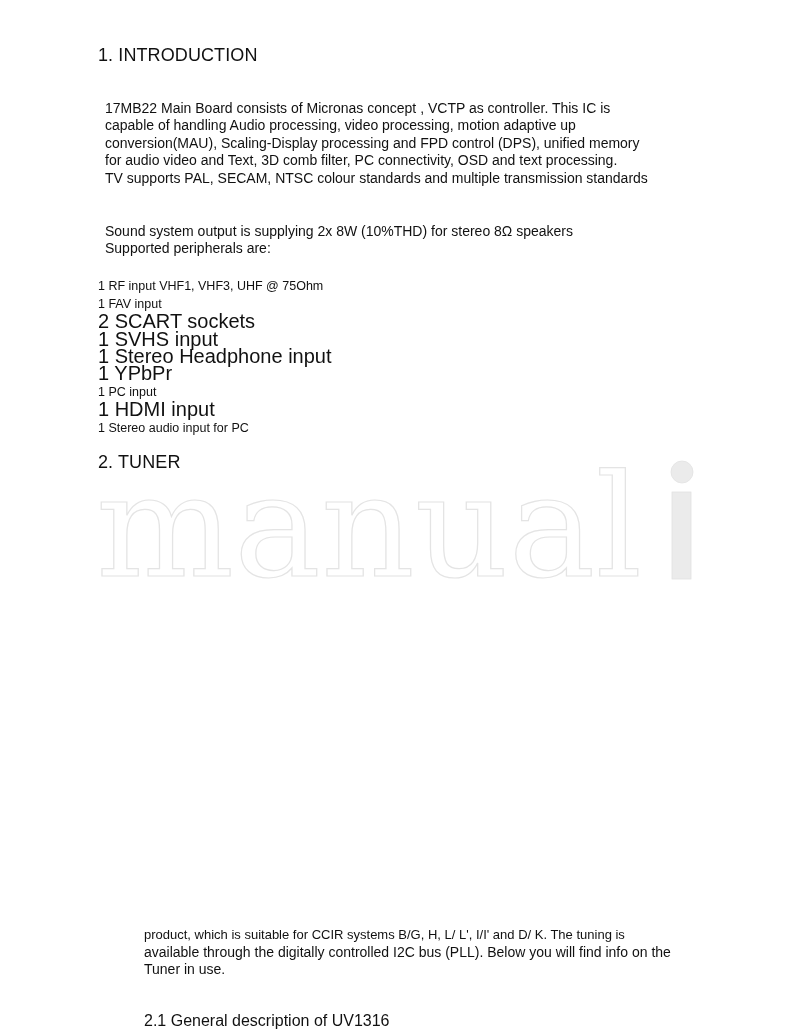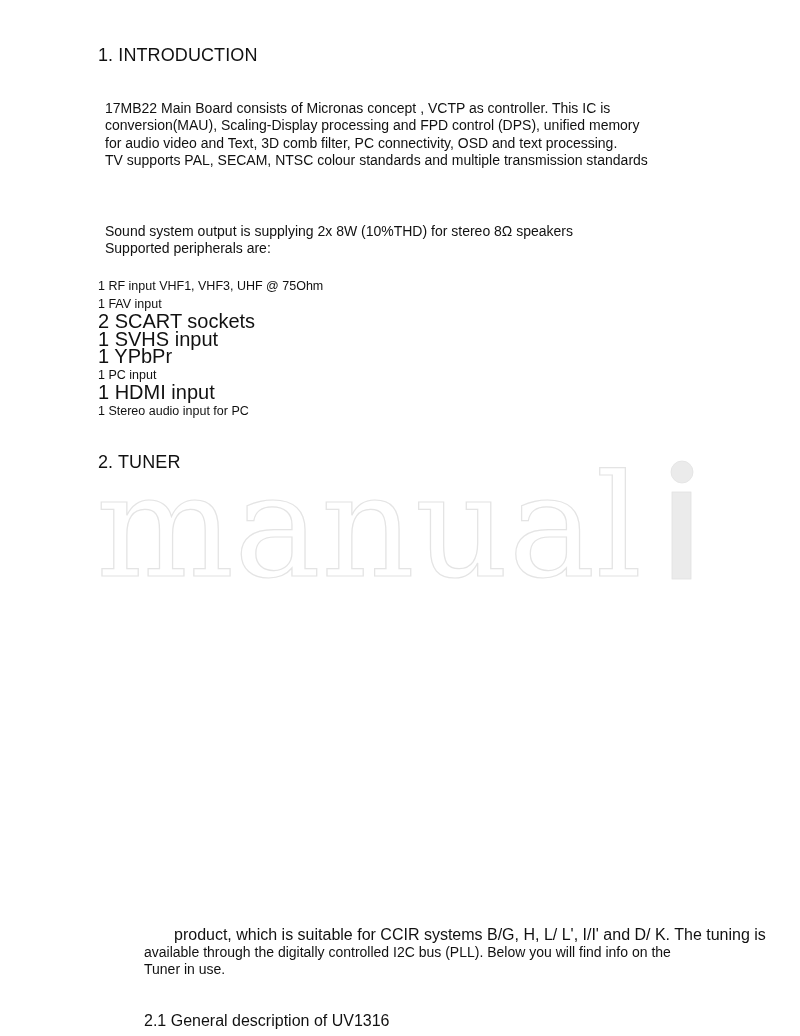--- a/index.html
+++ b/index.html
@@ -50,50 +50,52 @@
       font-size: 16px;
     }
   </style>
 </head>
 <body>
 
 <div class="abs h1" style="top:45px;">1. INTRODUCTION</div>
 
 <div class="abs para" style="top:100px;">
   <span class="line">17MB22 Main Board consists of Micronas concept , VCTP as controller. This IC is</span>
+  <span class="line">capable of handling Audio processing, video processing, motion adaptive up</span>
   <span class="line">conversion(MAU), Scaling-Display processing and FPD control (DPS), unified memory</span>
   <span class="line">for audio video and Text, 3D comb filter, PC connectivity, OSD and text processing.</span>
   <span class="line">TV supports PAL, SECAM, NTSC colour standards and multiple transmission standards</span>
 </div>
 
 <div class="abs para" style="top:223px;">
   <span class="line">Sound system output is supplying 2x 8W (10%THD) for stereo 8Ω speakers</span>
   <span class="line">Supported peripherals are:</span>
 </div>
 
 <div class="abs list" style="top:278px;">
   <span class="item small" style="height:18px;line-height:16px;">1 RF input VHF1, VHF3, UHF @ 75Ohm</span>
   <span class="item small" style="height:17px;line-height:16px;">1 FAV input</span>
   <span class="item med" style="height:18px;line-height:17px;">2 SCART sockets</span>
   <span class="item med" style="height:17px;line-height:17px;">1 SVHS input</span>
+  <span class="item med" style="height:17px;line-height:17px;">1 Stereo Headphone input</span>
   <span class="item med" style="height:18px;line-height:17px;">1 YPbPr</span>
   <span class="item small" style="height:18px;line-height:18px;">1 PC input</span>
   <span class="item med" style="height:18px;line-height:17px;">1 HDMI input</span>
   <span class="item small" style="height:18px;line-height:18px;">1 Stereo audio input for PC</span>
 </div>
 
 <div class="abs h1" style="top:452px;">2. TUNER</div>
 
 <div class="watermark">
   <svg width="606" height="132" viewBox="0 0 606 132" xmlns="http://www.w3.org/2000/svg">
     <text x="0" y="124" font-family="DejaVu Serif, serif" font-size="142" textLength="546" lengthAdjust="spacingAndGlyphs" fill="none" stroke="#e4e4e4" stroke-width="1.2">manual</text>
     <circle cx="586" cy="20" r="11" fill="#ebebeb" stroke="#e2e2e2" stroke-width="0.8"></circle>
     <rect x="576" y="40" width="19" height="87" fill="#ebebeb" stroke="#e2e2e2" stroke-width="0.8"></rect>
   </svg>
 </div>
 
 <div class="abs para2" style="top:926px;">
-  <span class="line" style="font-size:16px;margin-left:30px;">product, which is suitable for CCIR systems B/G, H, L/ L', I/I' and D/ K. The tuning is</span>
+  <span class="line" style="font-size:13px;">product, which is suitable for CCIR systems B/G, H, L/ L', I/I' and D/ K. The tuning is</span>
   <span class="line">available through the digitally controlled I2C bus (PLL). Below you will find info on the</span>
   <span class="line">Tuner in use.</span>
 </div>
 
 <div class="abs h2" style="top:1012px;">2.1 General description of UV1316</div>
 
 </body></html>

